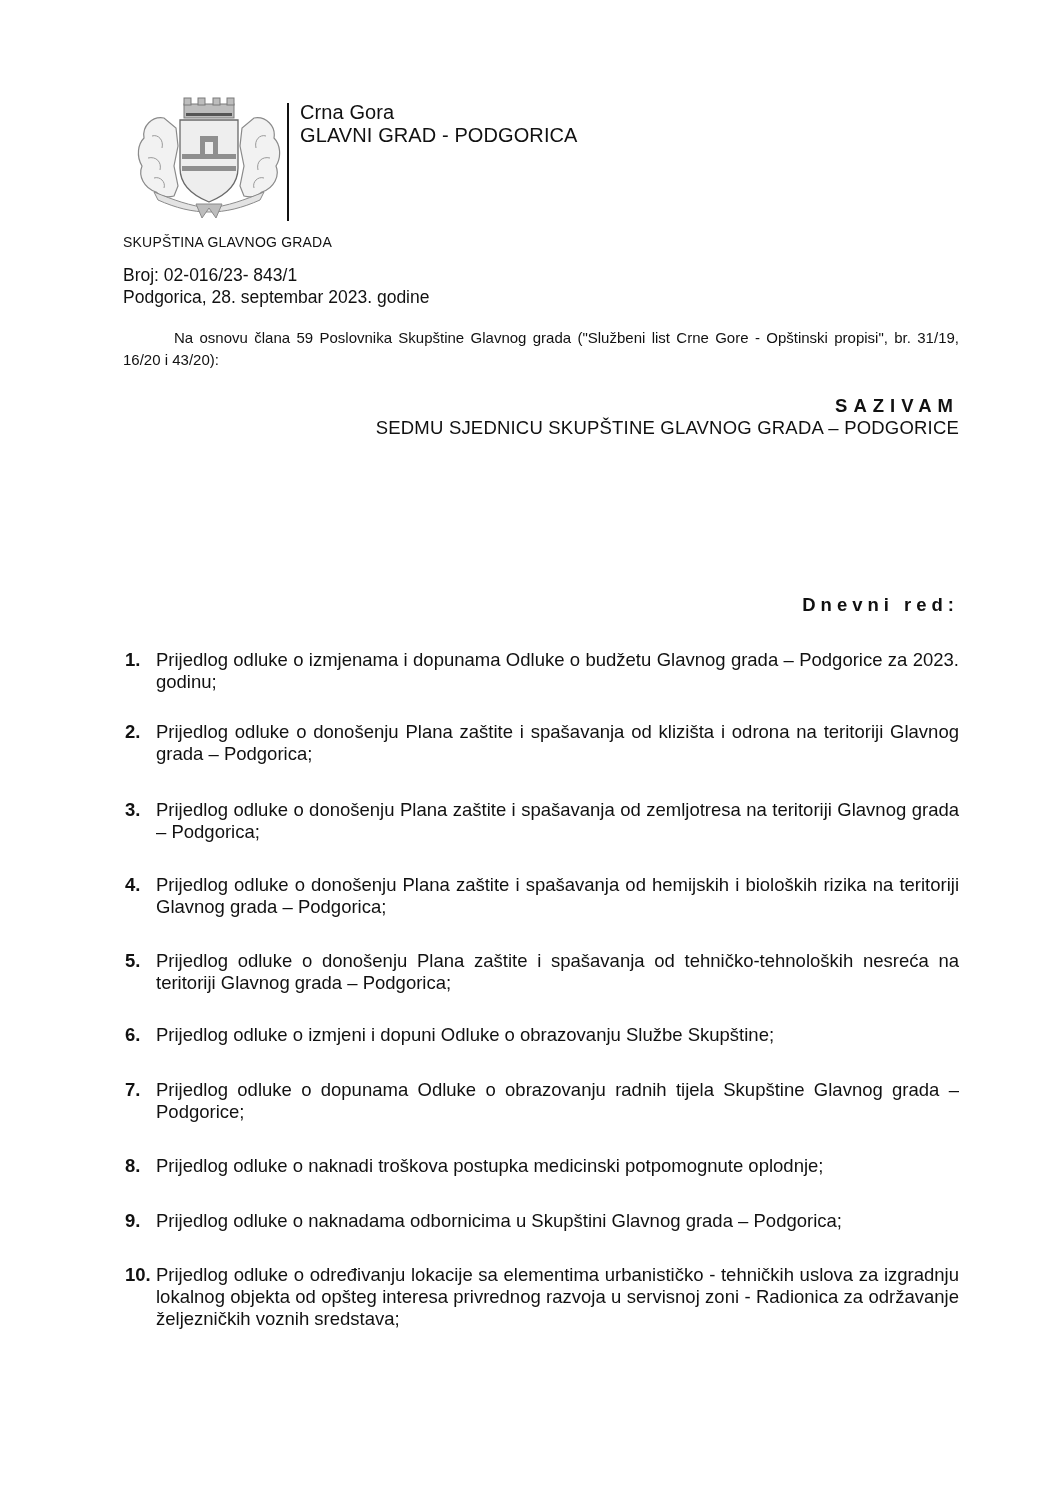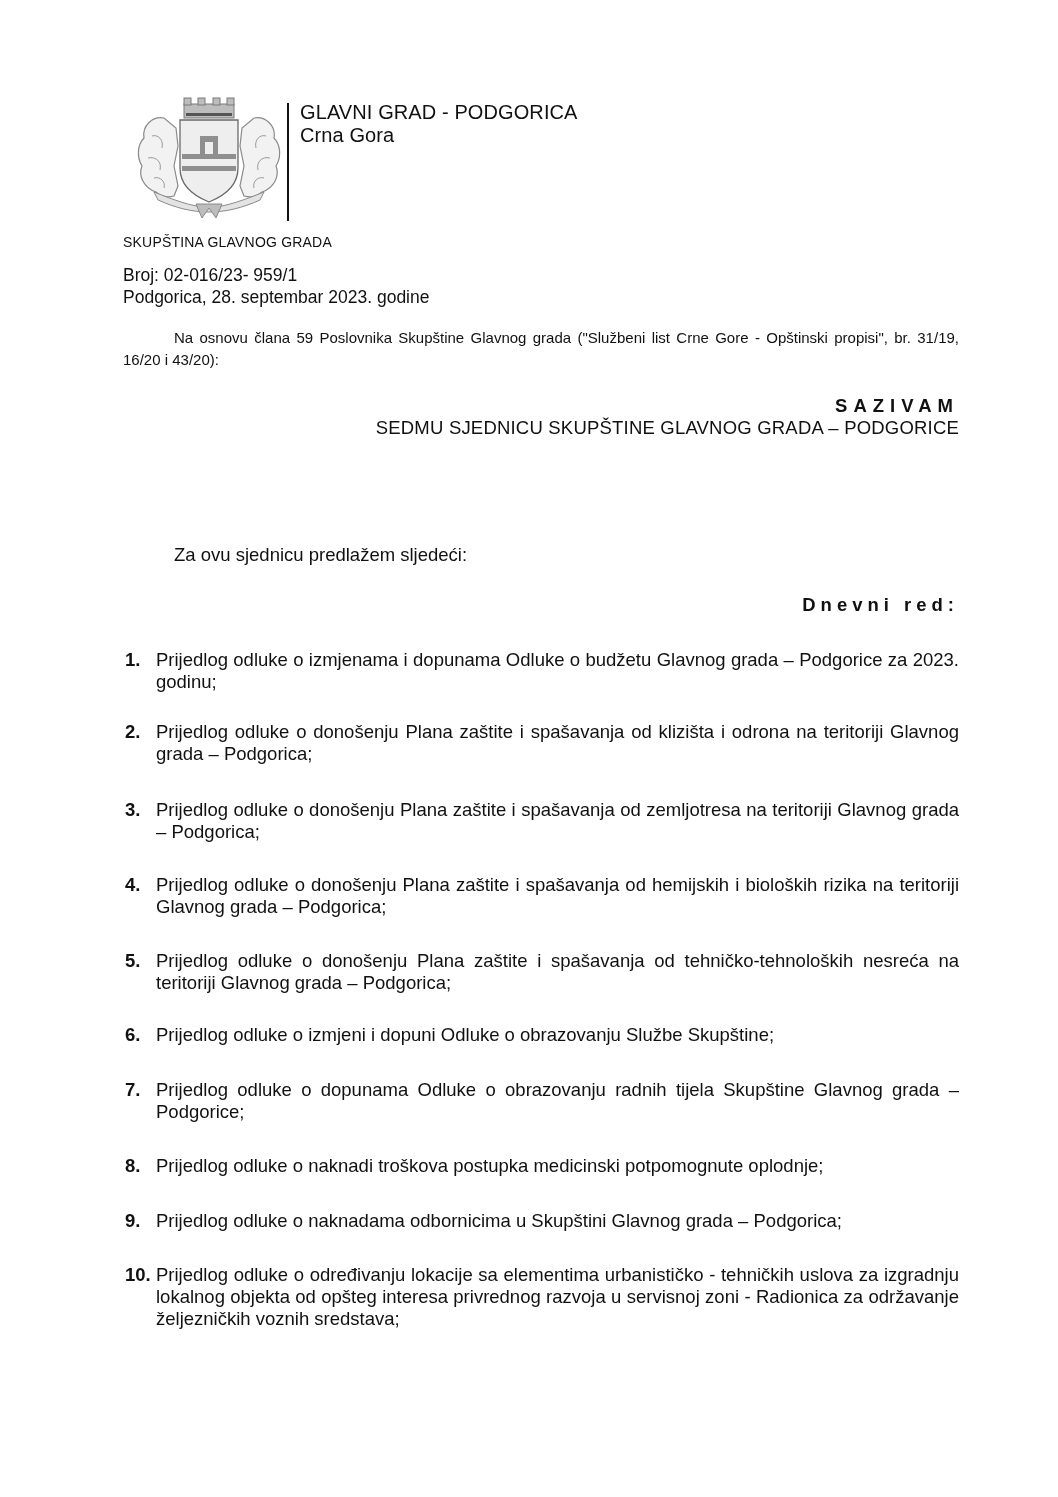--- a/index.html
+++ b/index.html
@@ -149,40 +149,39 @@
       <rect x="71" y="46" width="8" height="12" fill="#eeeeee"></rect>
       <rect x="48" y="70" width="54" height="5" fill="#8f8f8f"></rect>
 
       <path d="M20 96 C40 104 56 110 75 112 C94 110 110 104 130 96 L126 104 C108 112 92 116 75 116 C58 116 42 112 24 104 Z" fill="#e3e3e3" stroke="#8a8a8a" stroke-width="1"></path>
       <path d="M62 108 L68 122 L75 112 L82 122 L88 108 Z" fill="#bdbdbd" stroke="#8a8a8a" stroke-width="1"></path>
     </svg>
   </div>
   <div class="header-divider"></div>
 
   <div class="header-text">
+    <div>Crna Gora</div>
     <div>GLAVNI GRAD - PODGORICA</div>
-    <div>Crna Gora</div>
   </div>
 
   <div class="assembly">SKUPŠTINA GLAVNOG GRADA</div>
 
   <div class="ref-lines">
-    <div>Broj: 02-016/23- 959/1</div>
+    <div>Broj: 02-016/23- 843/1</div>
     <div>Podgorica, 28. septembar 2023. godine</div>
   </div>
 
   <div class="body-text indent intro">Na osnovu člana 59 Poslovnika Skupštine Glavnog grada ("Službeni list Crne Gore - Opštinski propisi", br. 31/19, 16/20 i 43/20):</div>
 
   <div class="convene">
     <div class="sazivam">SAZIVAM</div>
     <div class="session-title">SEDMU SJEDNICU SKUPŠTINE GLAVNOG GRADA – PODGORICE</div>
   </div>
 
 
-  <div class="proposal">Za ovu sjednicu predlažem sljedeći:</div>
 
   <div class="agenda-title">Dnevni red:</div>
 
   <div>
     <div class="agenda-item" style="top:649px">
       <span class="num">1.</span>
       <span class="txt">Prijedlog odluke o izmjenama i dopunama Odluke o budžetu Glavnog grada – Podgorice za 2023. godinu;</span>
     </div>
     <div class="agenda-item" style="top:721px">
       <span class="num">2.</span>

